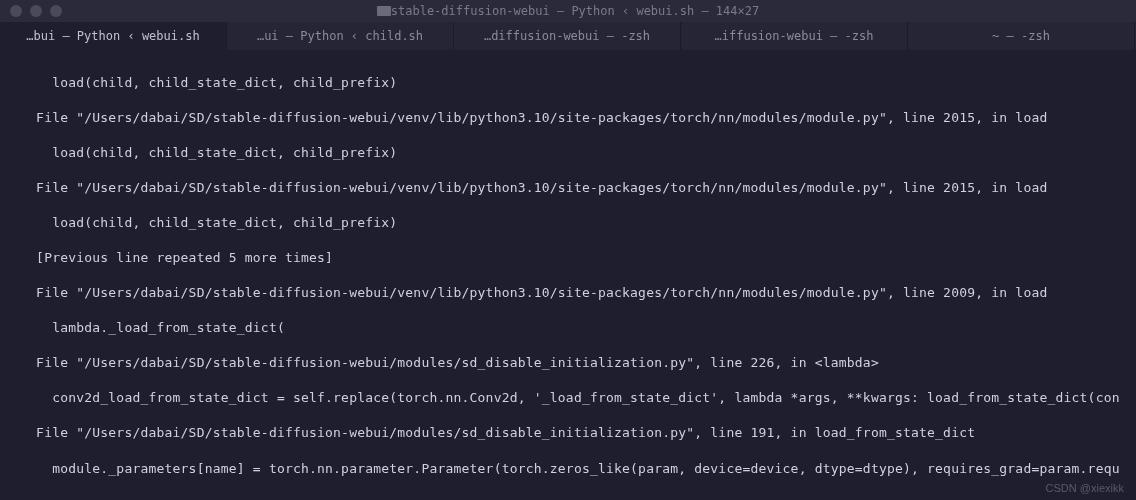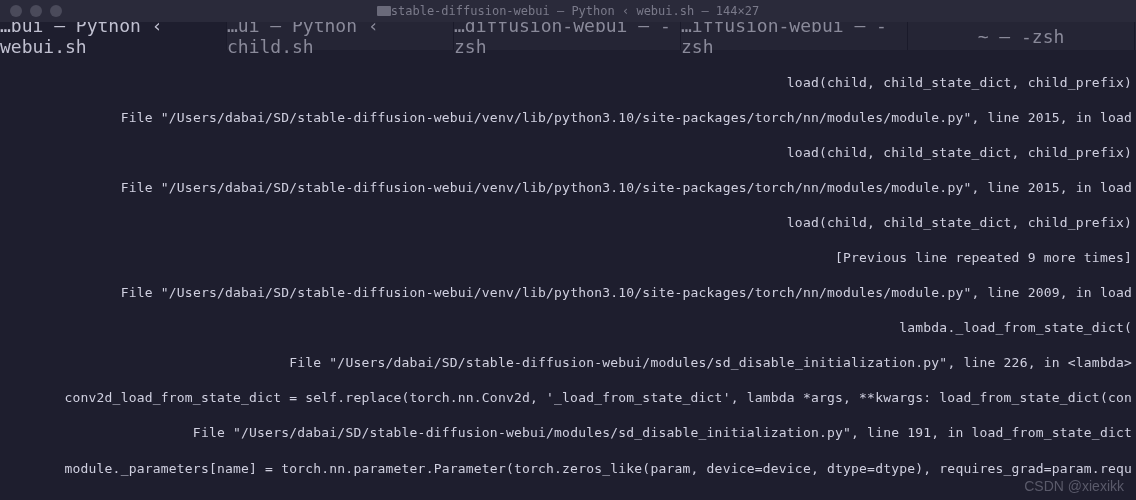--- a/index.html
+++ b/index.html
@@ -58,47 +58,46 @@
       display: flex;
       background: #252535;
       height: 28px;
     }
     .tab {
       flex: 1;
       display: flex;
       align-items: center;
       justify-content: center;
       color: #8a8a9a;
-      font-size: 18px;
+      font-size: 12px;
       border-right: 1px solid #1a1a2a;
       cursor: pointer;
       max-width: 227px;
     }
     .tab.active {
       background: #1e1e2e;
       color: #c0c0d0;
     }
     .terminal {
       padding: 6px 4px;
       line-height: 1.35;
       white-space: pre;
       overflow: hidden;
       color: #d0d0e0;
       letter-spacing: 0.2px;
     }
     .terminal-line {
       white-space: pre;
-      text-align: right;
     }
     .watermark {
       position: absolute;
       bottom: 6px;
       right: 12px;
       color: #5a5a6a;
-      font-size: 14px;
+      font-size: 11px;
       font-family: sans-serif;
     }
   </style>
 </head>
 <body>
 
 <div class="titlebar">
   <div class="traffic-lights">
     <div class="traffic-light"></div>
     <div class="traffic-light"></div>
@@ -127,21 +126,21 @@
       <span>~ — -zsh</span>
     </div>
 </div>
 
 <div class="terminal">
 <div class="terminal-line">      load(child, child_state_dict, child_prefix)</div>
 <div class="terminal-line">    File "/Users/dabai/SD/stable-diffusion-webui/venv/lib/python3.10/site-packages/torch/nn/modules/module.py", line 2015, in load</div>
 <div class="terminal-line">      load(child, child_state_dict, child_prefix)</div>
 <div class="terminal-line">    File "/Users/dabai/SD/stable-diffusion-webui/venv/lib/python3.10/site-packages/torch/nn/modules/module.py", line 2015, in load</div>
 <div class="terminal-line">      load(child, child_state_dict, child_prefix)</div>
-<div class="terminal-line">    [Previous line repeated 9 more times]</div>
+<div class="terminal-line">    [Previous line repeated 5 more times]</div>
 <div class="terminal-line">    File "/Users/dabai/SD/stable-diffusion-webui/venv/lib/python3.10/site-packages/torch/nn/modules/module.py", line 2009, in load</div>
 <div class="terminal-line">      lambda._load_from_state_dict(</div>
 <div class="terminal-line">    File "/Users/dabai/SD/stable-diffusion-webui/modules/sd_disable_initialization.py", line 226, in &lt;lambda&gt;</div>
 <div class="terminal-line">      conv2d_load_from_state_dict = self.replace(torch.nn.Conv2d, '_load_from_state_dict', lambda *args, **kwargs: load_from_state_dict(con</div>
 <div class="terminal-line">    File "/Users/dabai/SD/stable-diffusion-webui/modules/sd_disable_initialization.py", line 191, in load_from_state_dict</div>
 <div class="terminal-line">      module._parameters[name] = torch.nn.parameter.Parameter(torch.zeros_like(param, device=device, dtype=dtype), requires_grad=param.requ</div>
 
 
 
 

